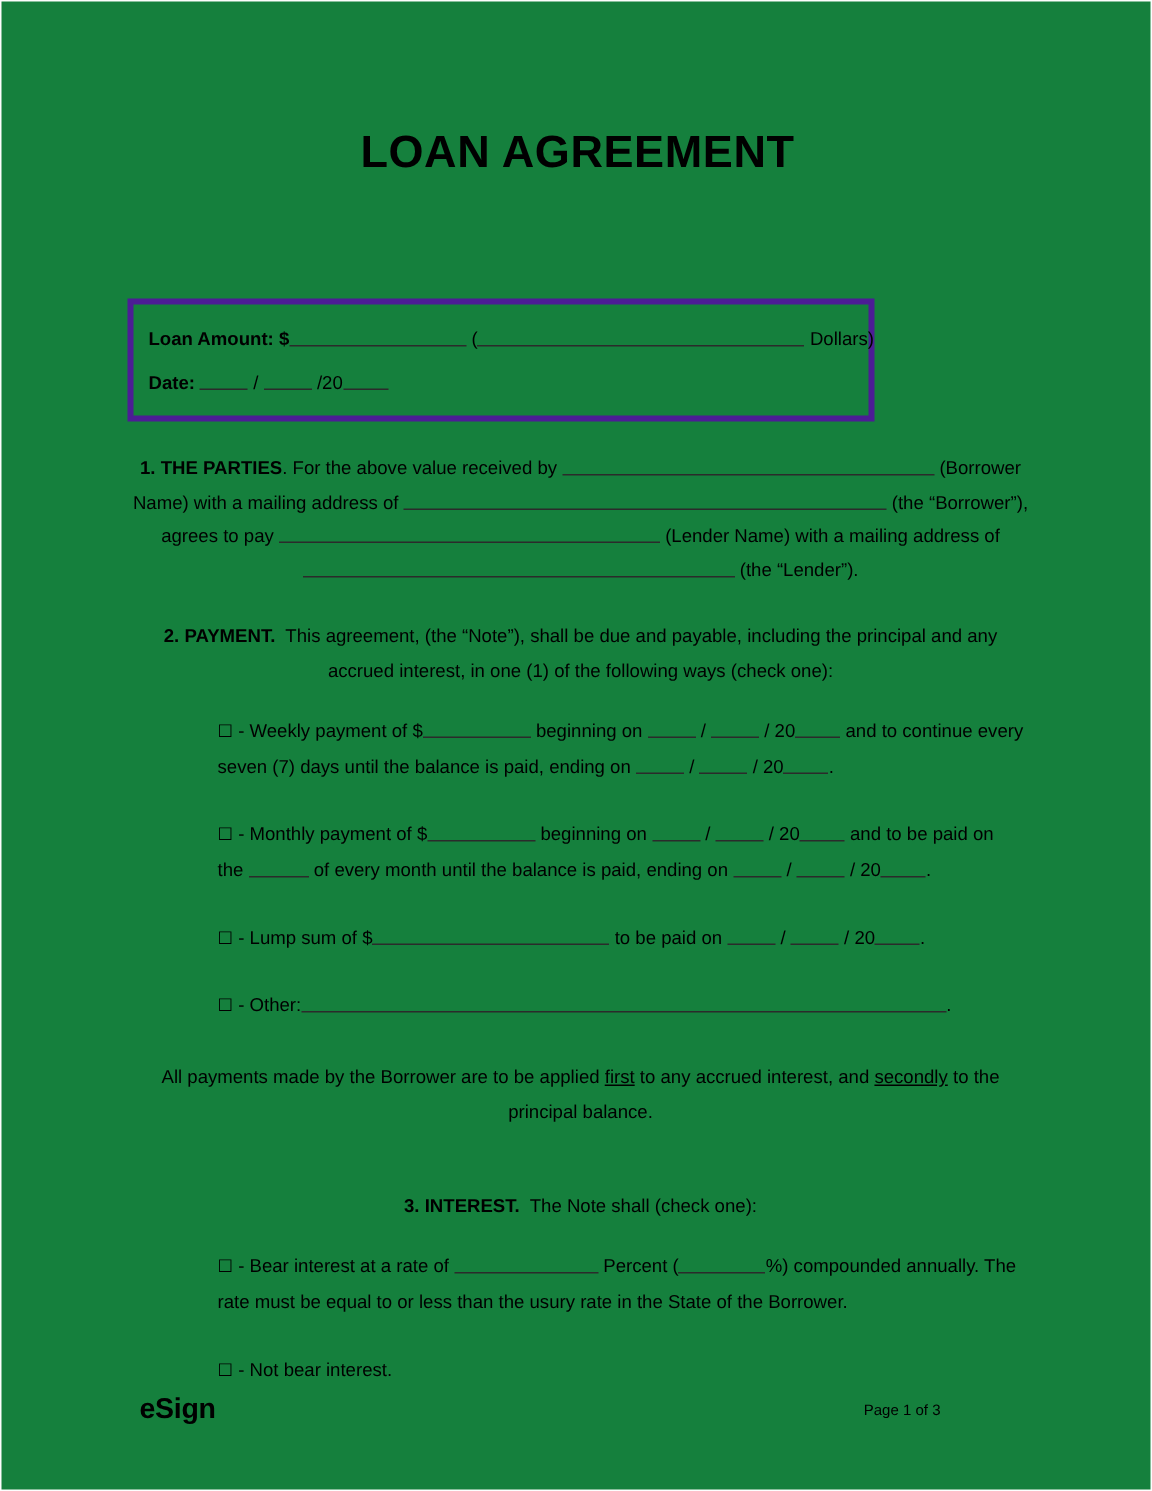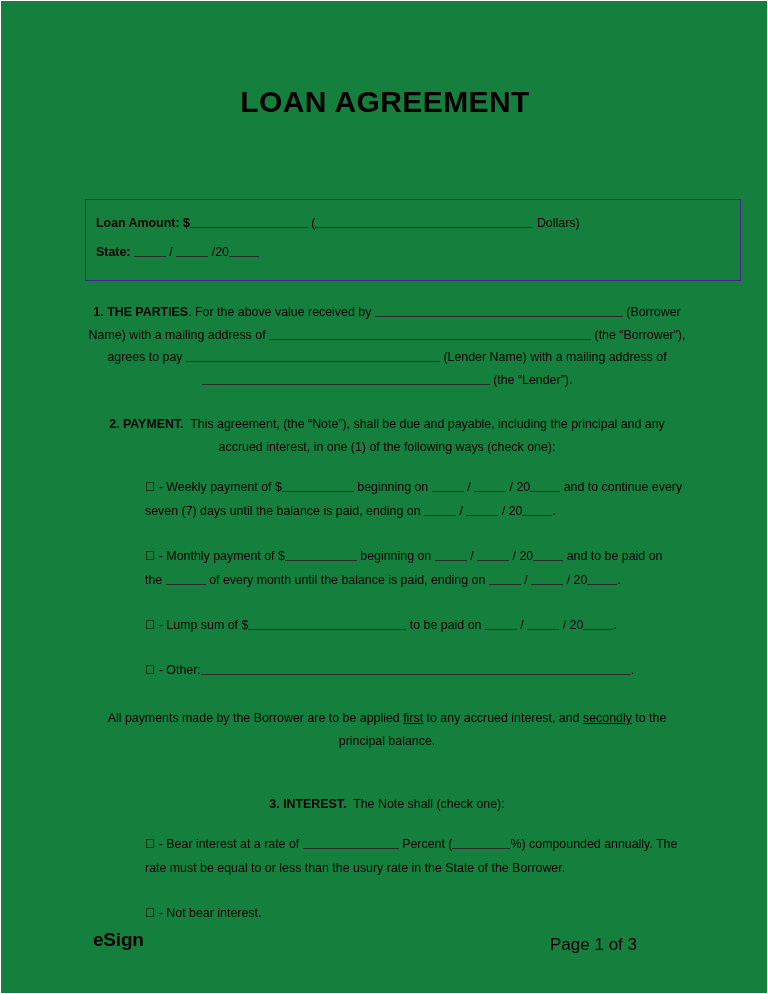--- a/index.html
+++ b/index.html
@@ -32,23 +32,23 @@
     text-align: center;
     font-size: 30px;
     font-weight: bold;
     letter-spacing: 0.4px;
     line-height: 34px;
   }
   .amount-box {
     position: absolute;
     left: 84px;
     top: 198px;
-    width: 656px;
+    width: 498px;
     height: 82px;
-    border: 1px solid #4c1d95;
+    border: 4px solid #4c1d95;
     box-sizing: border-box;
   }
   .amount-line {
     position: absolute;
     left: 10px;
     font-size: 12.4px;
     line-height: 16px;
     white-space: nowrap;
   }
   .amount-line.l1 { top: 15px; }
@@ -103,41 +103,41 @@
   .brand {
     position: absolute;
     left: 92px;
     top: 0;
     font-size: 19px;
     font-weight: bold;
     letter-spacing: -0.2px;
   }
   .pagenum {
     position: absolute;
-    right: 72px;
+    right: 82px;
     top: 6px;
-    font-size: 17px;
+    font-size: 10px;
   }
 </style>
 </head>
 <body>
 
 <div class="page">
 
   <div class="doc-title">LOAN AGREEMENT</div>
 
   <div class="amount-box">
     <div class="amount-line l1">
       <b>Loan Amount:</b>
       <b>$</b><span class="blank" style="width:118px"></span>
       <span>(</span><span class="blank" style="width:218px"></span>
       <span>Dollars)</span>
     </div>
     <div class="amount-line l2">
-      <b>State:</b>
+      <b>Date:</b>
       <span class="blank" style="width:32px"></span>
       <span>/</span>
       <span class="blank" style="width:32px"></span>
       <span>/</span><span>20</span><span class="blank" style="width:30px"></span>
     </div>
   </div>
 
   <div class="body-wrap">
 
     <p class="para">

